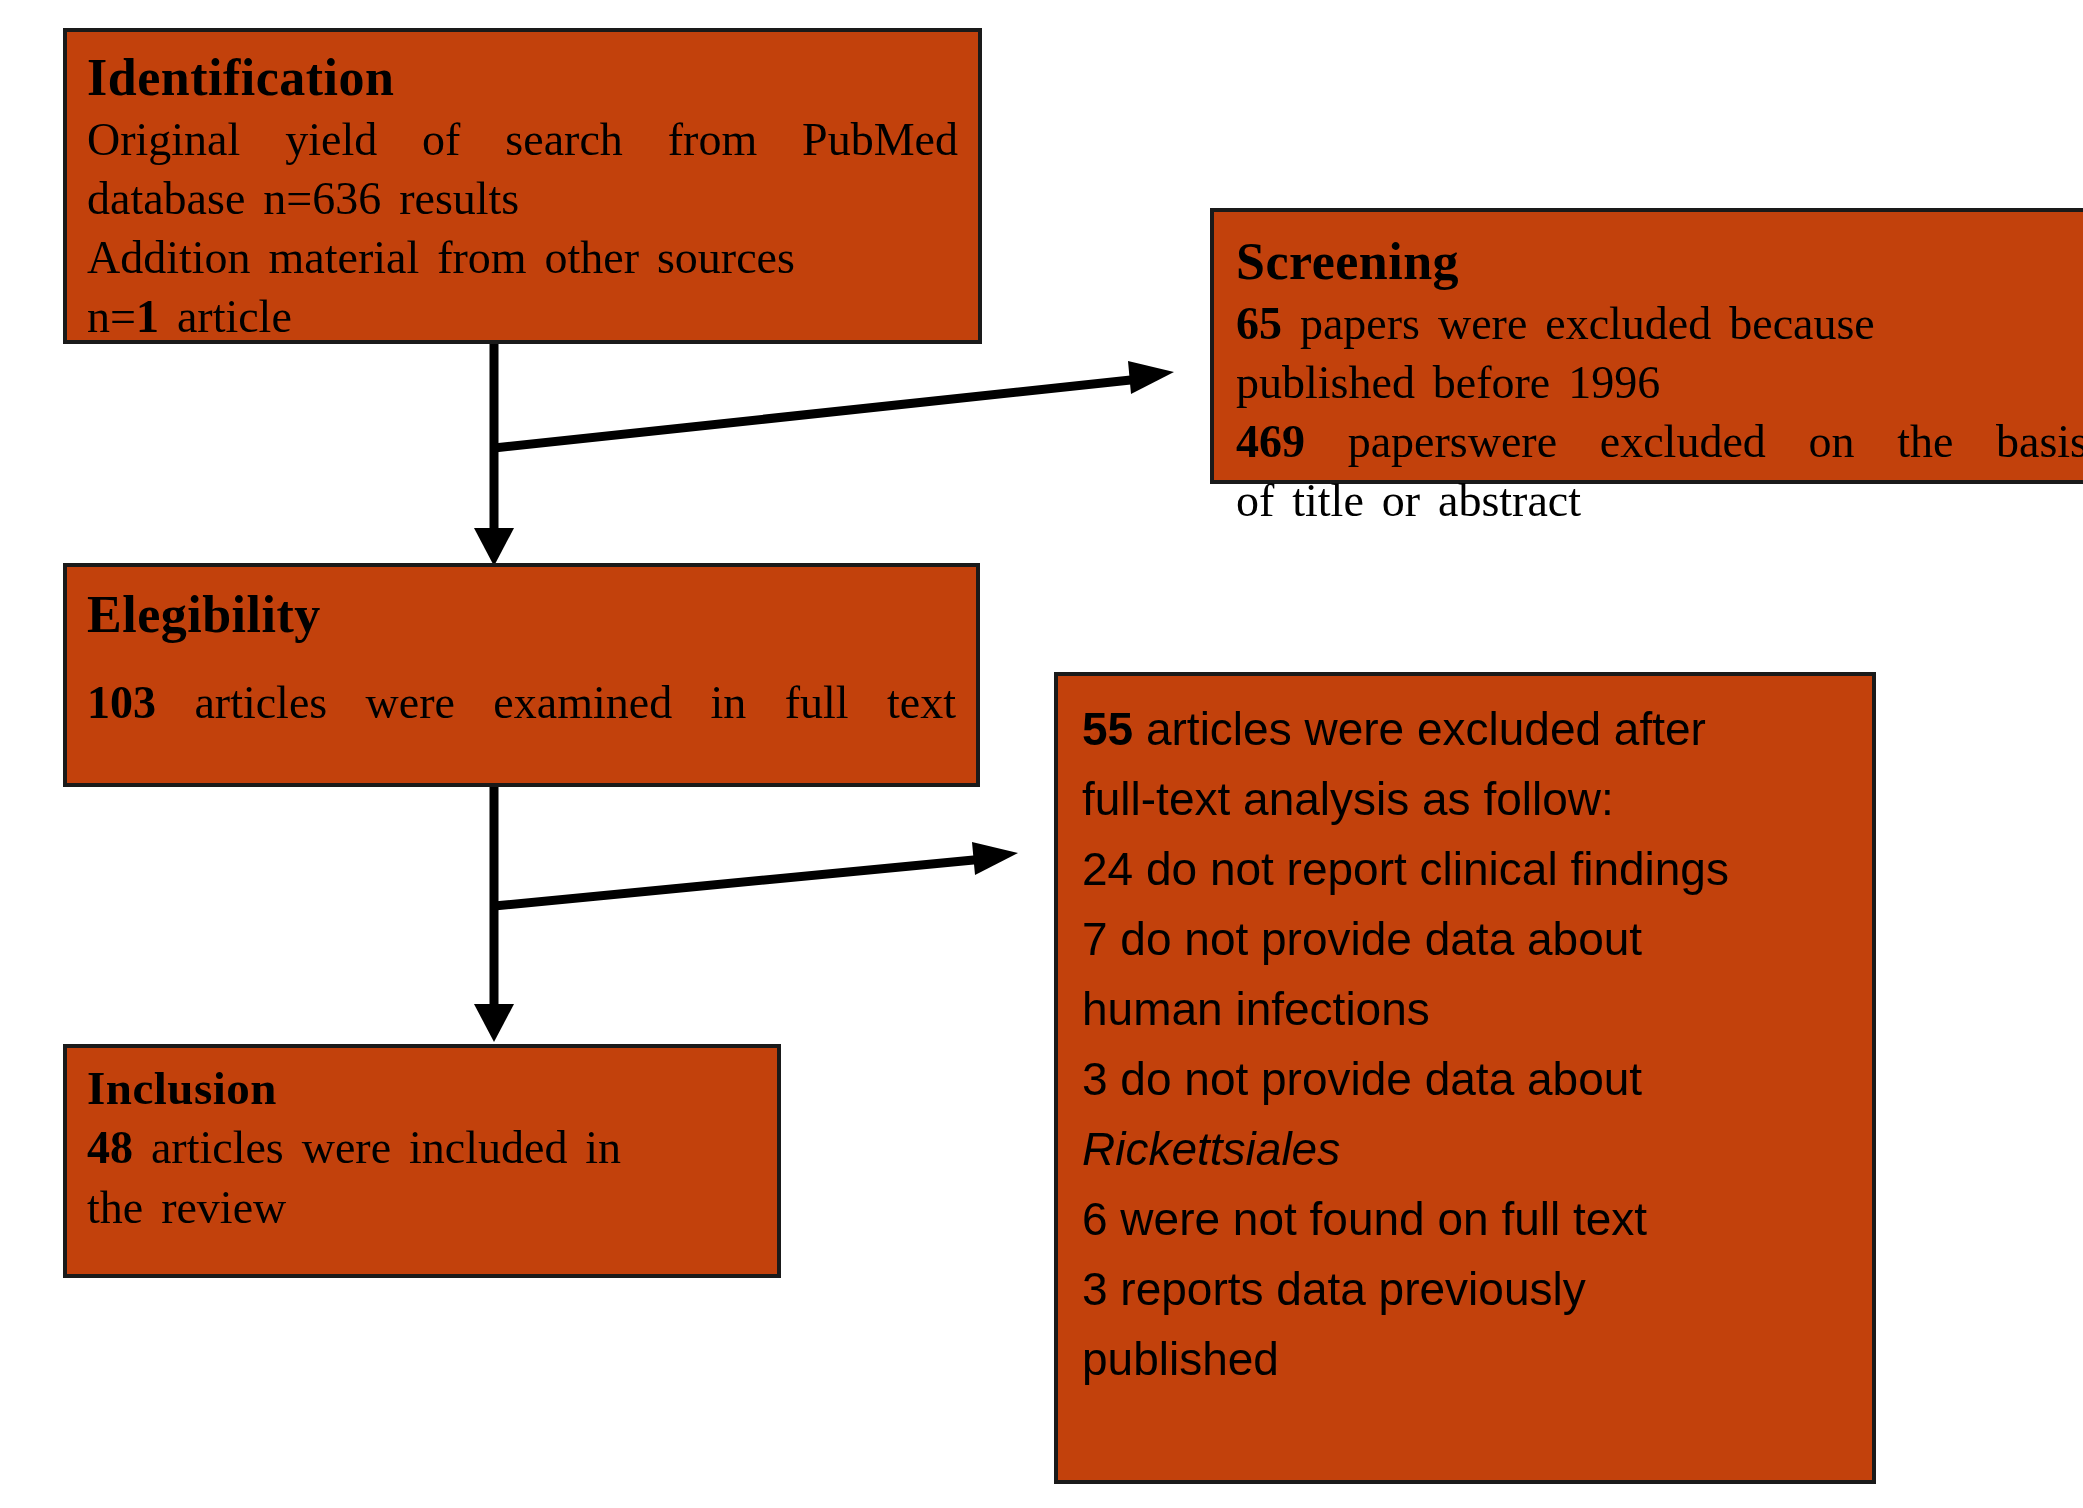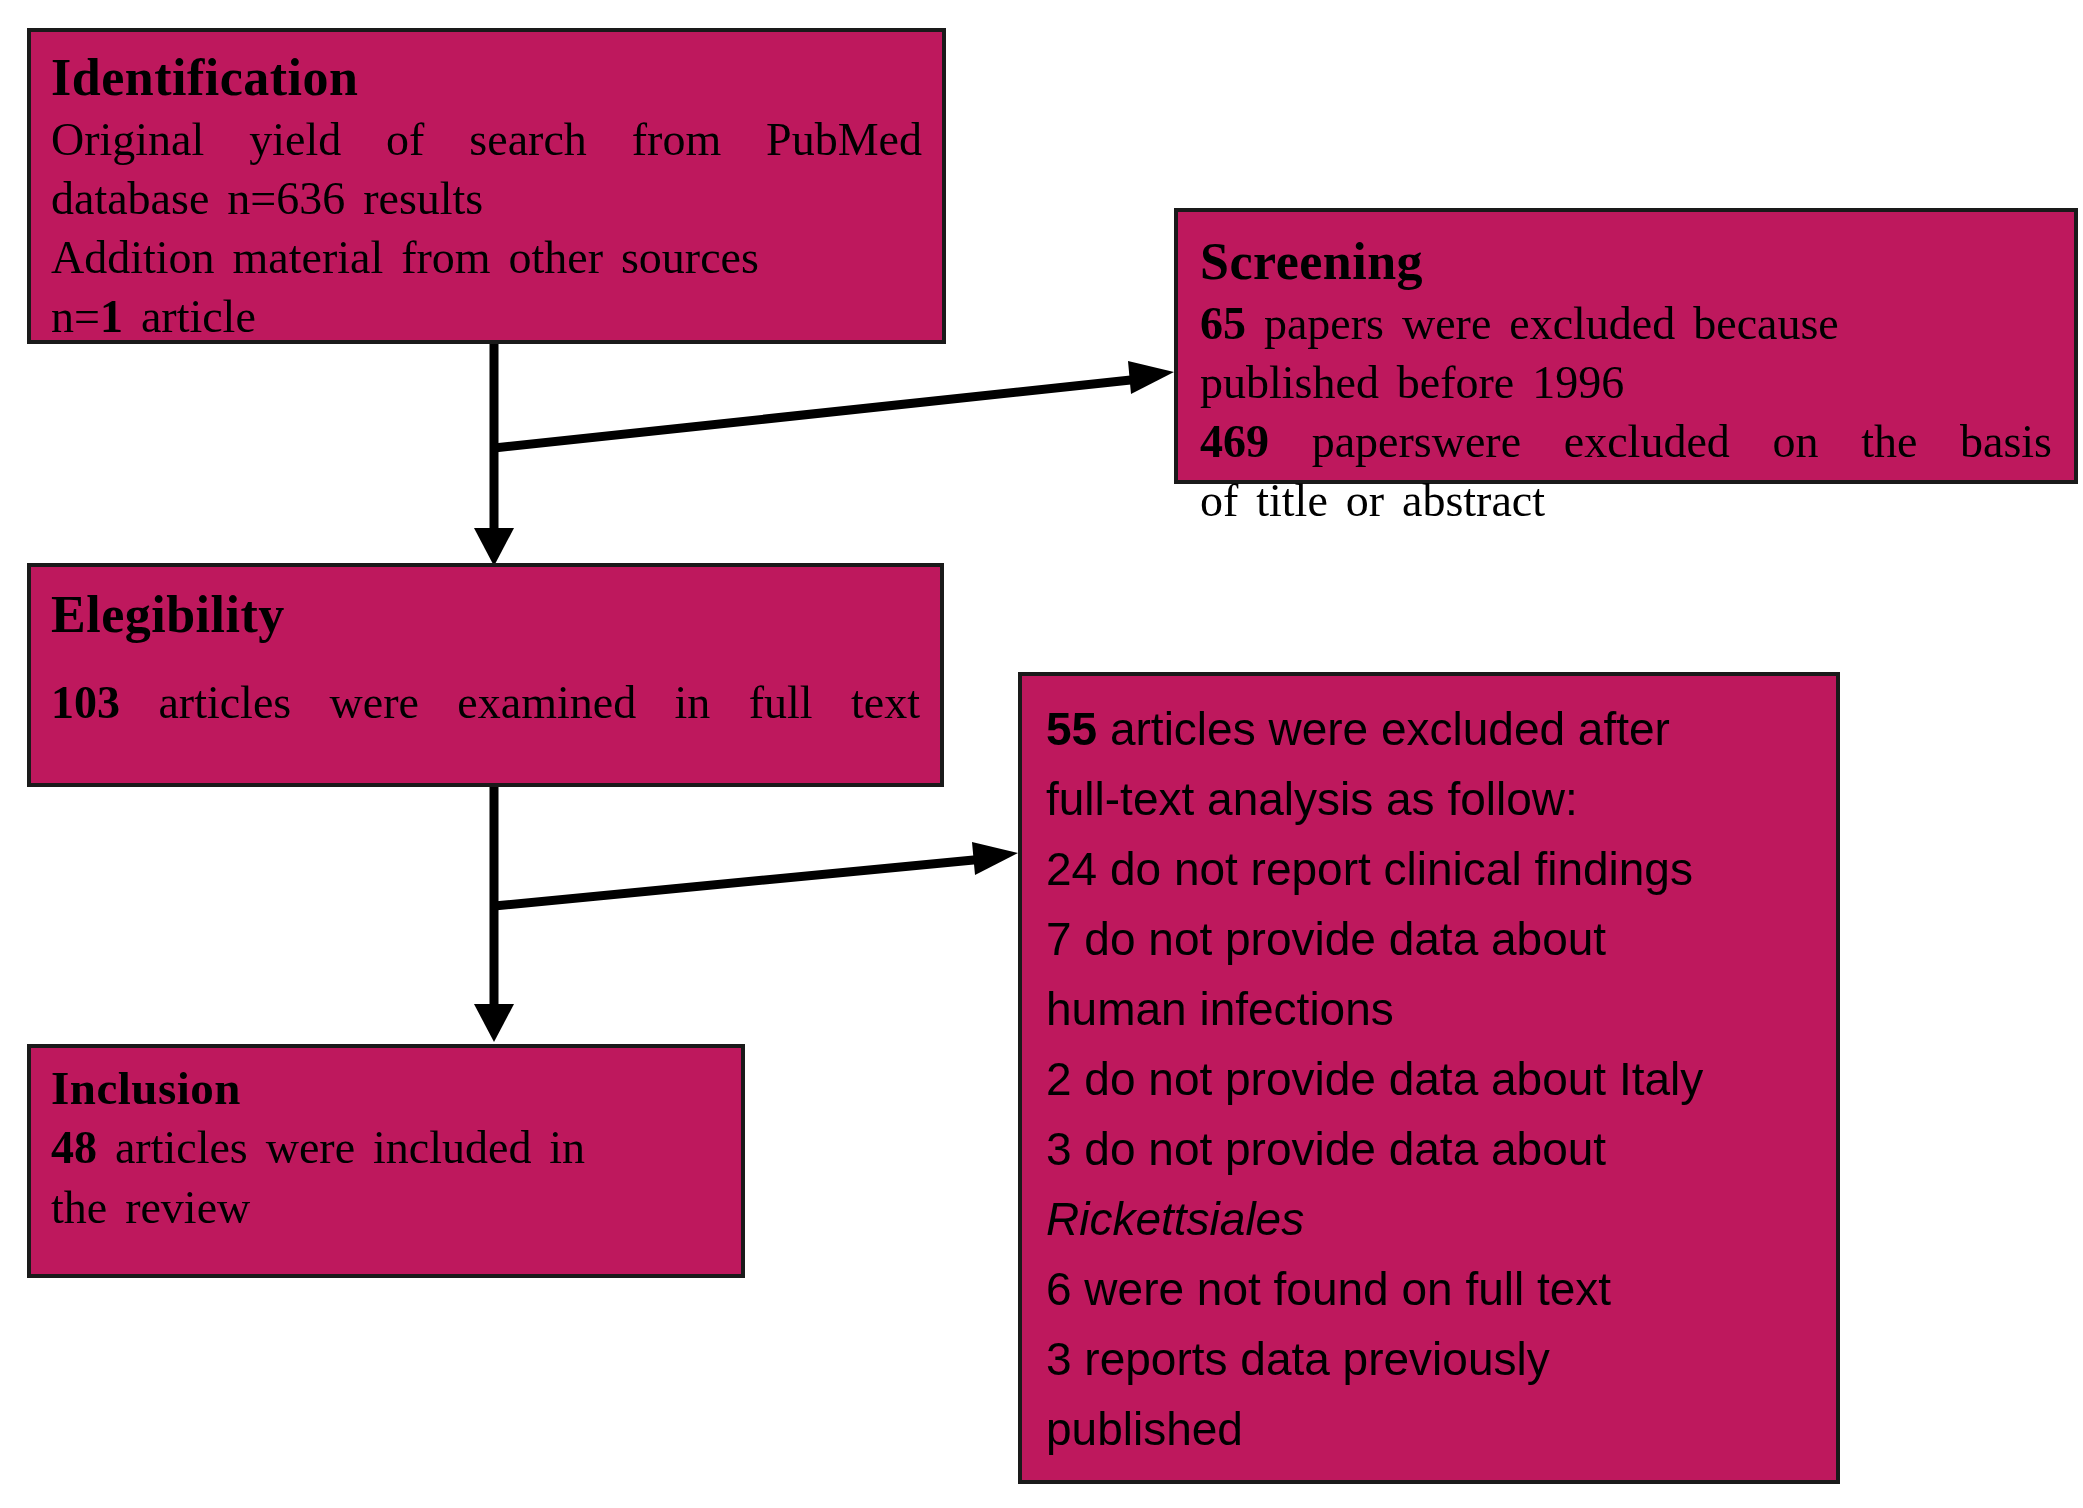--- a/index.html
+++ b/index.html
@@ -12,21 +12,22 @@
     width: 2083px;
     height: 1508px;
     background: #ffffff;
     overflow: hidden;
     color: #000000;
   }
   .box {
     position: absolute;
     box-sizing: border-box;
     border: 4px solid #1a1a1a;
-    background: #be185d;
+    background: #c2410c;
+    margin-left: 36px;
   }
   
   .serif {
     font-family: "Liberation Serif", "DejaVu Serif", serif;
   }
   .serif .heading {
     font-size: 52px;
     line-height: 64px;
     font-weight: bold;
     letter-spacing: 0.5px;
@@ -117,21 +118,20 @@
     <div class="heading">Elegibility</div>
     <div class="line stretch"><span style="font-weight: bold;">103</span><span> articles were examined in full text</span></div>
   </div>
 
   <div class="box sans" id="box-exclusions">
     <div class="line"><span style="font-weight: bold;">55</span><span> articles were excluded after</span></div>
     <div class="line"><span>full-text analysis as follow:</span></div>
     <div class="line"><span>24 do not report clinical findings</span></div>
     <div class="line"><span>7 do not provide data about</span></div>
     <div class="line"><span>human infections</span></div>
-    <div class="line"><span>2 do not provide data about Italy</span></div>
     <div class="line"><span>3 do not provide data about</span></div>
     <div class="line"><span style="font-style: italic;">Rickettsiales</span></div>
     <div class="line"><span>6 were not found on full text</span></div>
     <div class="line"><span>3 reports data previously</span></div>
     <div class="line"><span>published</span></div>
   </div>
 
   <div class="box serif" id="box-inclusion">
     <div class="heading">Inclusion</div>
     <div class="line"><span style="font-weight: bold;">48</span><span> articles were included in</span></div>

